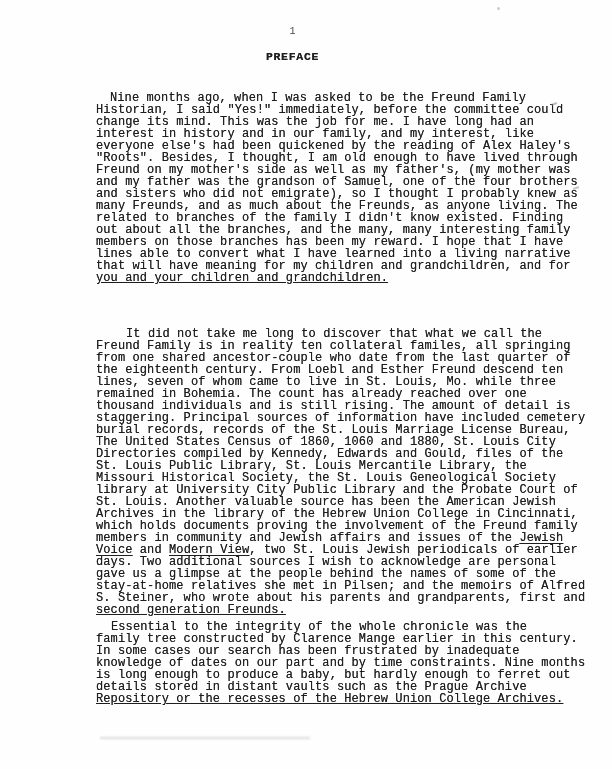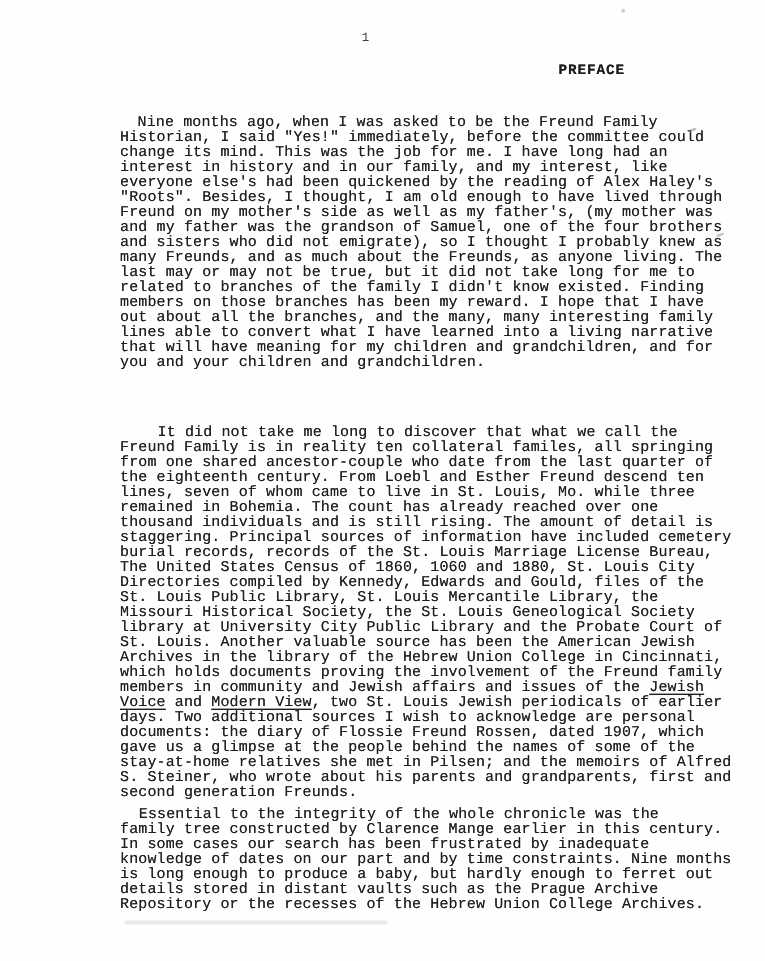--- a/index.html
+++ b/index.html
@@ -21,21 +21,21 @@
     font-size: 10px;
     line-height: 12px;
     opacity: 0.85;
   }
   .doc-title {
     position: absolute;
     top: 50px;
     left: 85px;
     width: 415px;
     margin: 0;
-    text-align: right;
+    text-align: center;
     font-size: 11.5px;
     font-weight: bold;
     letter-spacing: 0.7px;
     line-height: 14px;
     text-shadow: 0 0 0.5px rgba(20,20,20,0.8);
   }
   .doc-body {
     position: absolute;
     top: 92px;
     left: 96px;
@@ -47,21 +47,21 @@
   .para-1 { margin-top: 10px; }
   .para-2 { margin-top: 5px; }
   .line {
     height: 12px;
     line-height: 12px;
     text-align: justify;
     text-align-last: justify;
     white-space: nowrap;
     letter-spacing: 0.1px;
   }
-  .line.last { text-align-last: left; }
+  .line.last { text-align-last: left; text-decoration: underline; }
   .u { text-decoration: underline; text-underline-offset: 1.5px; }
   .artifact { position: absolute; background: #8d8d8d; }
   .artifact.dot   { left: 497px; top: 7px;  width: 3px; height: 3px; border-radius: 50%; opacity: 0.45; }
   .artifact.dash1 { left: 551px; top: 103px; width: 6px; height: 1.5px; transform: rotate(-20deg); opacity: 0.55; }
   .artifact.dash2 { left: 573px; top: 187px; width: 6px; height: 1.5px; transform: rotate(-20deg); opacity: 0.5; }
   .artifact.smudge{ left: 100px; top: 737px; width: 210px; height: 2px; background: #c0c0c0; opacity: 0.55; filter: blur(1px); }
 </style>
 </head>
 <body>
 
@@ -75,24 +75,23 @@
         <div class="line" style="padding-left: 14px;">Nine months ago, when I was asked to be the Freund Family</div>
         <div class="line">Historian, I said "Yes!" immediately, before the committee could</div>
         <div class="line">change its mind. This was the job for me. I have long had an</div>
         <div class="line">interest in history and in our family, and my interest, like</div>
         <div class="line">everyone else's had been quickened by the reading of Alex Haley's</div>
         <div class="line">"Roots". Besides, I thought, I am old enough to have lived through</div>
         <div class="line">Freund on my mother's side as well as my father's, (my mother was</div>
         <div class="line">and my father was the grandson of Samuel, one of the four brothers</div>
         <div class="line">and sisters who did not emigrate), so I thought I probably knew as</div>
         <div class="line">many Freunds, and as much about the Freunds, as anyone living. The</div>
-        <div class="line">last may or may not be true, but it did not take long for me to</div>
         <div class="line">related to branches of the family I didn't know existed. Finding</div>
+        <div class="line">out about all the branches, and the many, many interesting family</div>
         <div class="line">members on those branches has been my reward. I hope that I have</div>
-        <div class="line">out about all the branches, and the many, many interesting family</div>
         <div class="line">lines able to convert what I have learned into a living narrative</div>
         <div class="line">that will have meaning for my children and grandchildren, and for</div>
         <div class="line last">you and your children and grandchildren.</div>
       </div>
       <div class="para para-1">
         <div class="line" style="padding-left: 30px; margin-top: 44px;">It did not take me long to discover that what we call the</div>
         <div class="line">Freund Family is in reality ten collateral familes, all springing</div>
         <div class="line">from one shared ancestor-couple who date from the last quarter of</div>
         <div class="line">the eighteenth century. From Loebl and Esther Freund descend ten</div>
         <div class="line">lines, seven of whom came to live in St. Louis, Mo. while three</div>
@@ -104,21 +103,20 @@
         <div class="line">Directories compiled by Kennedy, Edwards and Gould, files of the</div>
         <div class="line">St. Louis Public Library, St. Louis Mercantile Library, the</div>
         <div class="line">Missouri Historical Society, the St. Louis Geneological Society</div>
         <div class="line">library at University City Public Library and the Probate Court of</div>
         <div class="line">St. Louis. Another valuable source has been the American Jewish</div>
         <div class="line">Archives in the library of the Hebrew Union College in Cincinnati,</div>
         <div class="line">which holds documents proving the involvement of the Freund family</div>
         <div class="line">members in community and Jewish affairs and issues of the <span class="u">Jewish</span></div>
         <div class="line"><span class="u">Voice</span> and <span class="u">Modern View</span>, two St. Louis Jewish periodicals of earlier</div>
         <div class="line">days. Two additional sources I wish to acknowledge are personal</div>
-        <div class="line">documents: the diary of Flossie Freund Rossen, dated 1907, which</div>
         <div class="line">gave us a glimpse at the people behind the names of some of the</div>
         <div class="line">stay-at-home relatives she met in Pilsen; and the memoirs of Alfred</div>
         <div class="line">S. Steiner, who wrote about his parents and grandparents, first and</div>
         <div class="line last">second generation Freunds.</div>
       </div>
       <div class="para para-2">
         <div class="line" style="padding-left: 15px;">Essential to the integrity of the whole chronicle was the</div>
         <div class="line">family tree constructed by Clarence Mange earlier in this century.</div>
         <div class="line">In some cases our search has been frustrated by inadequate</div>
         <div class="line">knowledge of dates on our part and by time constraints. Nine months</div>

